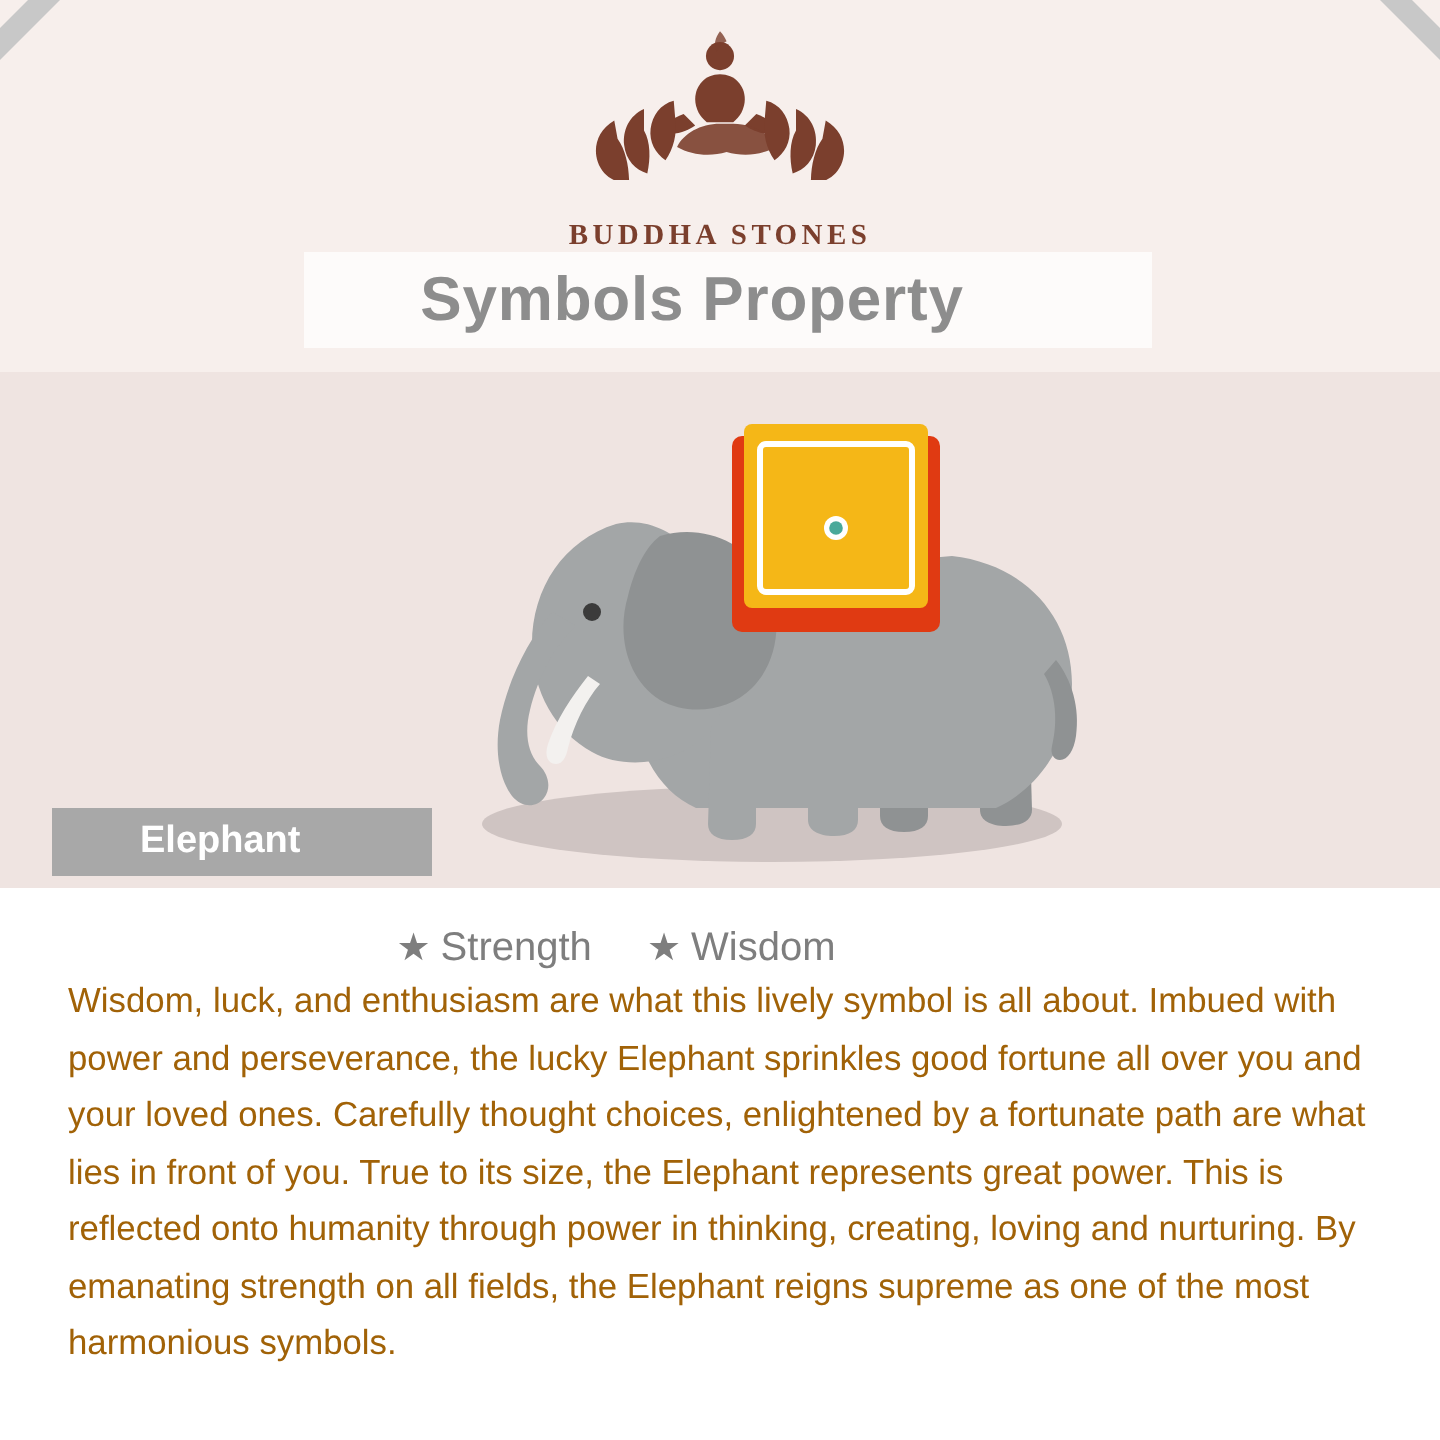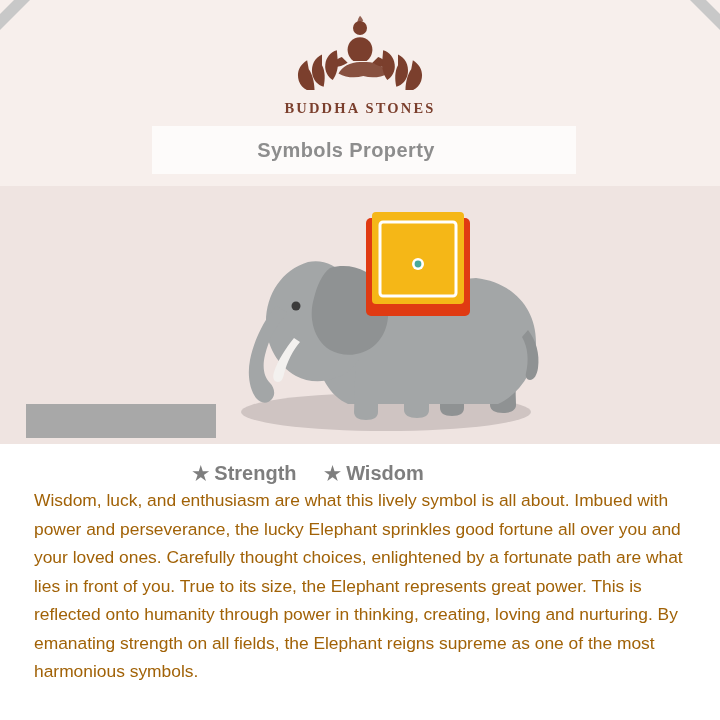--- a/index.html
+++ b/index.html
@@ -78,21 +78,21 @@
     text-align: center;
     z-index: 5;
   }
   .logo-mark {
     width: 168px;
     height: 76px;
     margin: 0 auto;
     display: block;
   }
   .brand-name {
-    margin-top: 10px;
+    margin-top: 20px;
     font-size: 14.5px;
     letter-spacing: 2.2px;
     color: #7b3f2d;
     font-weight: bold;
     font-family: "Liberation Serif", serif;
   }
 
   
   .title-band {
     position: absolute;
@@ -105,21 +105,21 @@
     z-index: 4;
   }
   .title-text {
     position: absolute;
     top: 126px;
     left: 152px;
     width: 388px;
     height: 48px;
     line-height: 48px;
     text-align: center;
-    font-size: 20px;
+    font-size: 31px;
     font-weight: bold;
     color: #8d8d8d;
     letter-spacing: 0.4px;
     z-index: 6;
     font-family: "Liberation Sans", sans-serif;
   }
 
   
   .image-panel {
     position: absolute;
@@ -174,21 +174,21 @@
     background: #ffffff;
     z-index: 2;
   }
   .traits {
     position: absolute;
     top: 462px;
     left: 0;
     width: 616px;
     text-align: center;
     font-size: 20px;
-    font-weight: bold;
+    font-weight: normal;
     color: #7e7e7e;
     z-index: 3;
   }
   .trait {
     display: inline-block;
     margin: 0 11px;
   }
   .star {
     color: #7e7e7e;
     font-size: 19px;
@@ -279,20 +279,21 @@
 
     <rect x="182" y="22" width="92" height="92" rx="4" fill="#f5b717"></rect>
 
     <rect x="190" y="32" width="76" height="74" rx="3" fill="none" stroke="#ffffff" stroke-width="3"></rect>
 
     <circle cx="228" cy="74" r="6" fill="#ffffff"></circle>
     <circle cx="228" cy="74" r="3.4" fill="#49a99a"></circle>
   </svg>
 
   <div class="label-tab"></div>
+  <div class="label-tab-text">Elephant</div>
 
   <div class="bottom"></div>
 
   <div class="traits">
     <span class="trait">
       <span class="star">★</span><span>Strength</span>
     </span>
     <span class="trait">
       <span class="star">★</span><span>Wisdom</span>
     </span>

